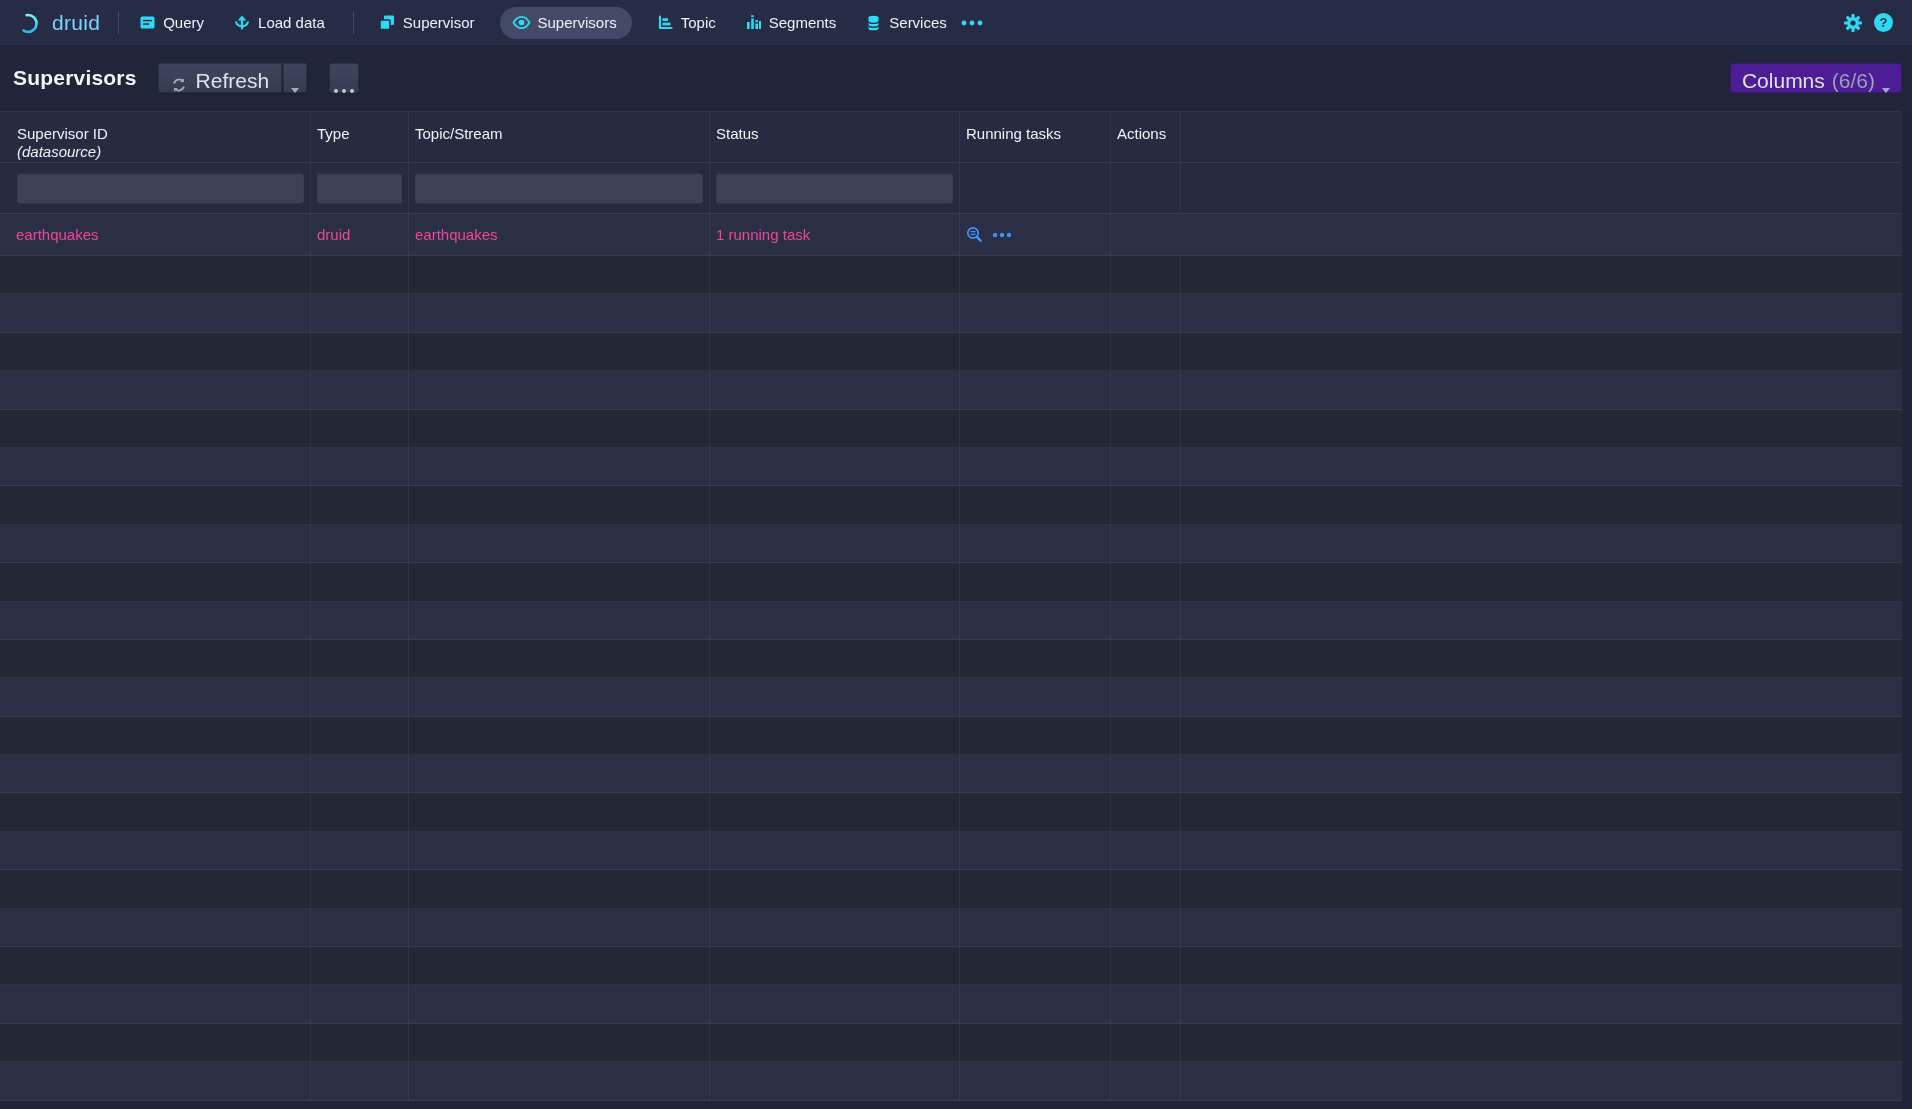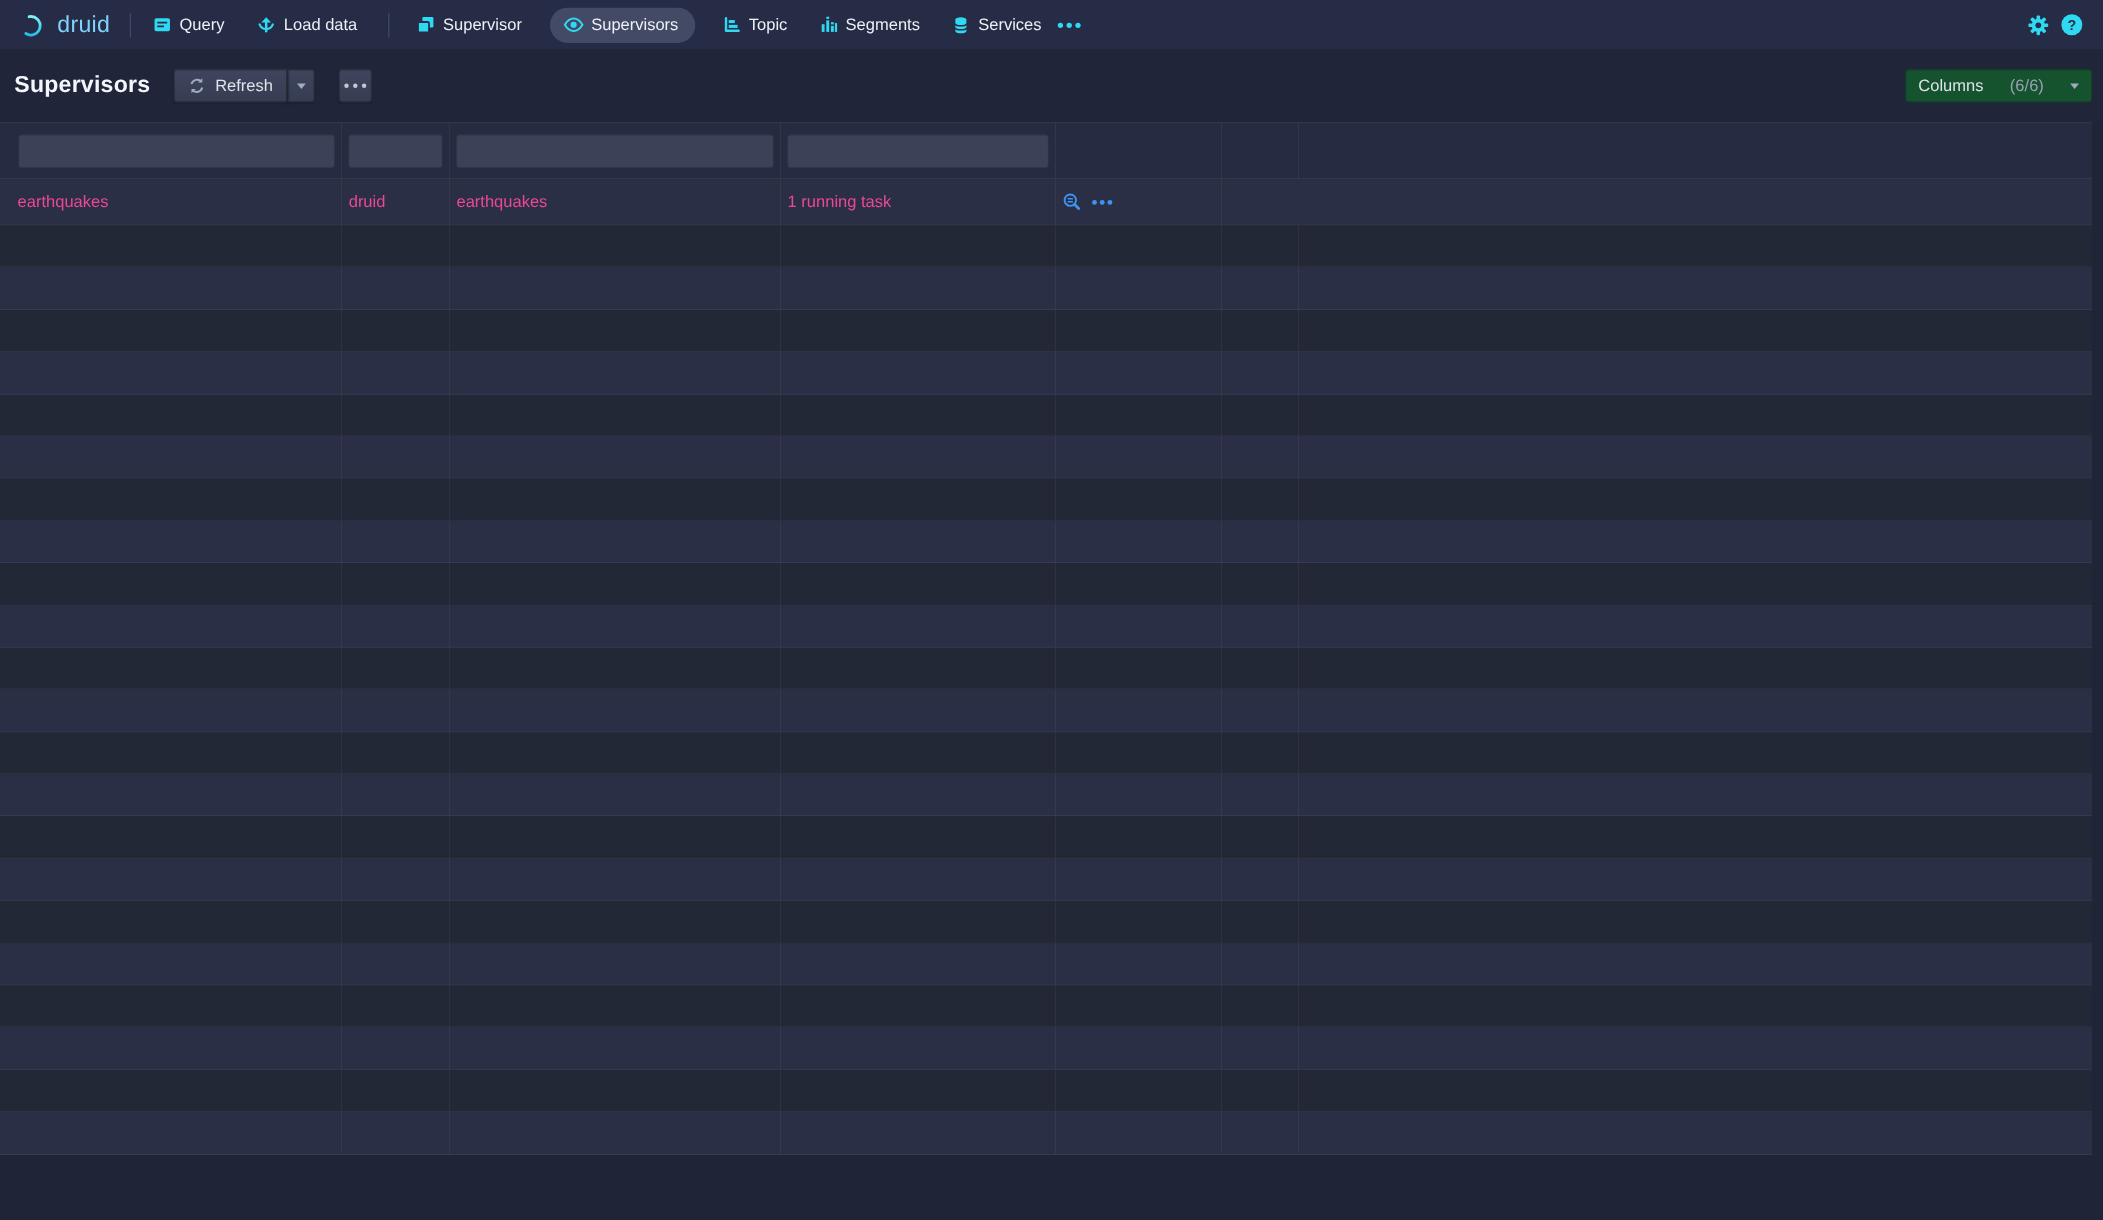--- a/index.html
+++ b/index.html
@@ -47,39 +47,39 @@
     display: flex; align-items: center;
     padding: 0 10px 0 13px;
     background: #20253a;
   }
   .page-title { font-size: 21px; font-weight: 700; color: #f3f6fb; letter-spacing: .2px; }
   .btn {
     height: 30px;
     background: linear-gradient(#3f455c, #363c52);
     box-shadow: inset 0 0 0 1px rgba(16,22,26,.4), 0 1px 1px rgba(16,22,26,.3);
     border: none; border-radius: 3px;
-    color: #dfe3ec; font-size: 15px; font-family: inherit;
-    display: inline-flex; align-items: center; justify-content: center;
+    color: #dfe3ec; font-size: 21px; font-family: inherit;
+    display: inline-flex; align-items: flex-end; justify-content: center;
     cursor: pointer;
   }
   .btn-group { display: inline-flex; margin-left: 21px; }
   .btn-refresh { padding: 0 13px; gap: 9px; border-radius: 3px 0 0 3px; }
   .btn-caret {
     width: 25px; border-radius: 0 3px 3px 0;
     border-left: 1px solid rgba(16,22,26,.55);
   }
   .caret-down {
     width: 0; height: 0;
     border-left: 4.5px solid transparent; border-right: 4.5px solid transparent;
     border-top: 5.5px solid #a3abc0;
   }
   .btn-more { width: 30px; margin-left: 22px; }
   .btn-columns {
-    margin-left: auto; padding: 0 12px; gap: 24px;
-    background: #14532d;
+    margin-left: auto; padding: 0 12px; gap: 7px;
+    background: #4c1d95;
     box-shadow: inset 0 0 0 1px rgba(16,22,26,.35);
   }
   .btn-columns .count { color: #99a1b5; }
   .dots-gray { display: inline-flex; gap: 4px; }
   .dots-gray i { width: 4px; height: 4px; border-radius: 50%; background: #c2c8d6; }
 
   
   .table-wrap { width: 1902px; background: #20253a; }
   .grid {
     display: grid;
@@ -262,20 +262,32 @@
 
   <button class="btn btn-columns">
     <span>Columns</span>
     <span class="count">(6/6)</span>
     <span class="caret-down"></span>
   </button>
 </div>
 
 <div class="table-wrap">
 
+  <div class="grid t-head">
+    <div class="cell">
+      <div>Supervisor ID</div>
+      <div class="sub">(datasource)</div>
+    </div>
+    <div class="cell">Type</div>
+    <div class="cell">Topic/Stream</div>
+    <div class="cell">Status</div>
+    <div class="cell">Running tasks</div>
+    <div class="cell">Actions</div>
+    <div class="cell"></div>
+  </div>
 
   <div class="grid t-filters">
     <div class="cell"><input class="filter-input" type="text" style=""></div>
     <div class="cell"><input class="filter-input" type="text" style=""></div>
     <div class="cell"><input class="filter-input" type="text" style=""></div>
     <div class="cell"><input class="filter-input" type="text" style=""></div>
     <div class="cell"></div>
     <div class="cell"></div>
     <div class="cell"></div>
   </div>

